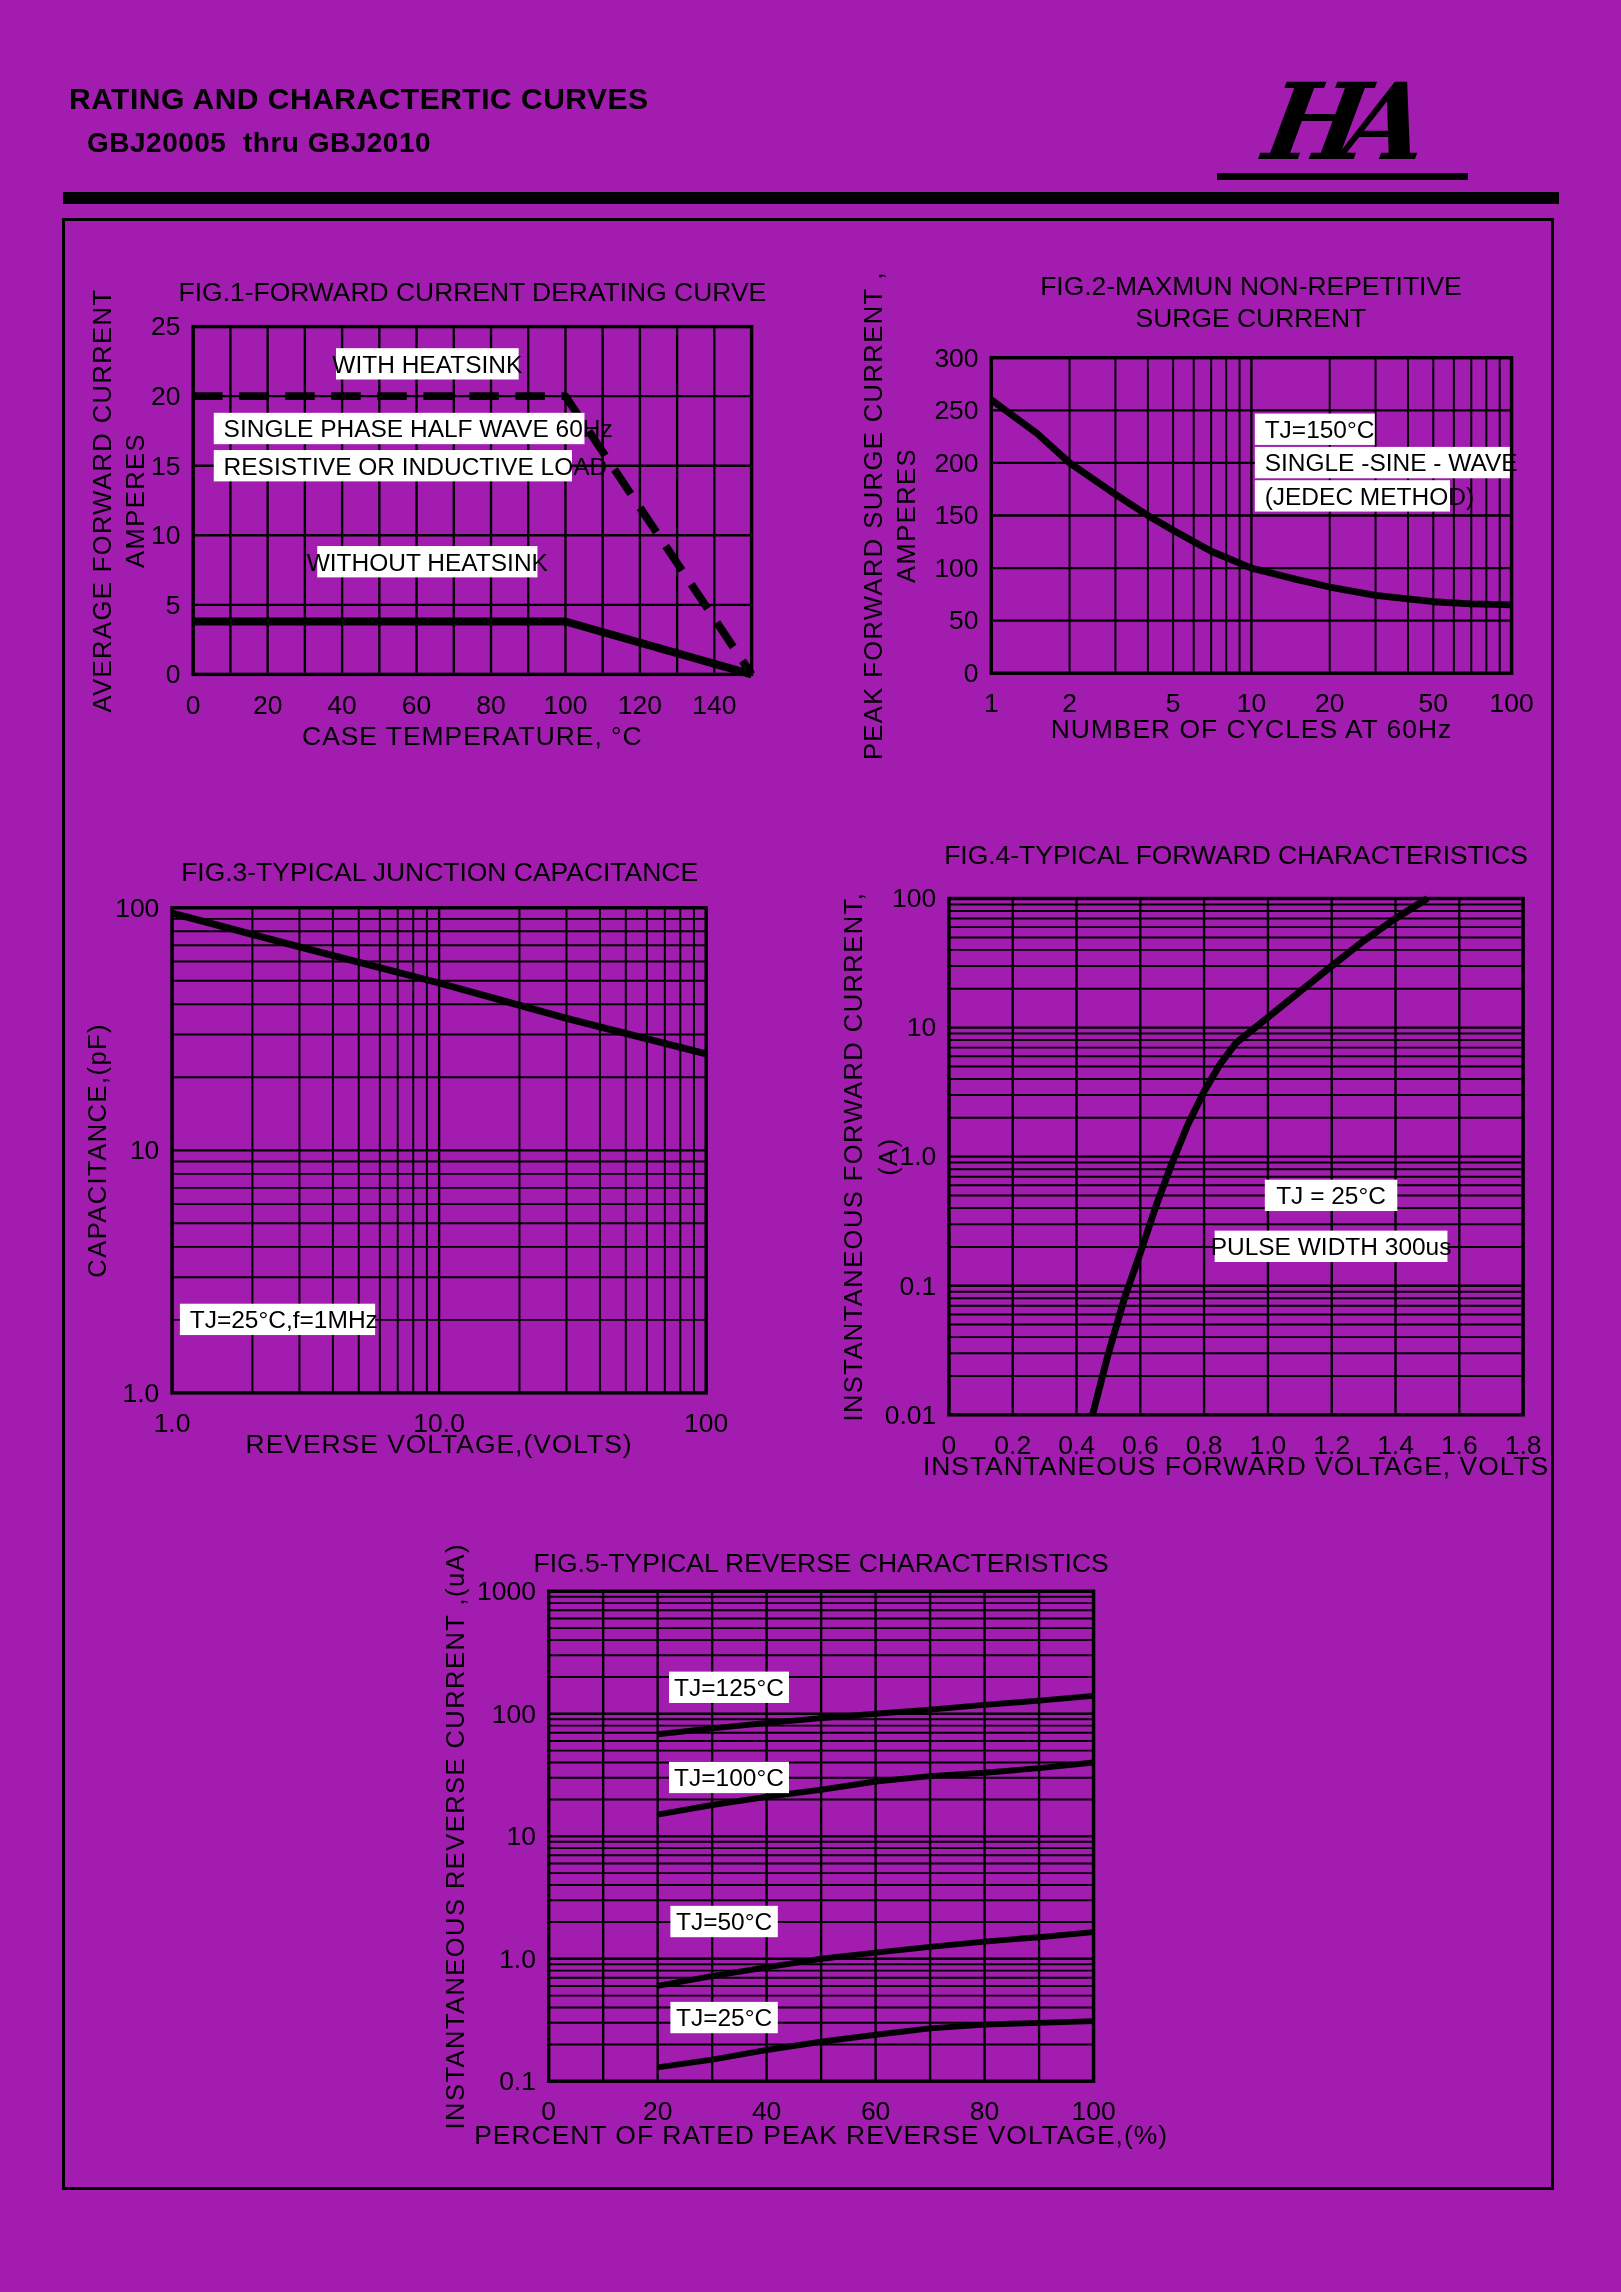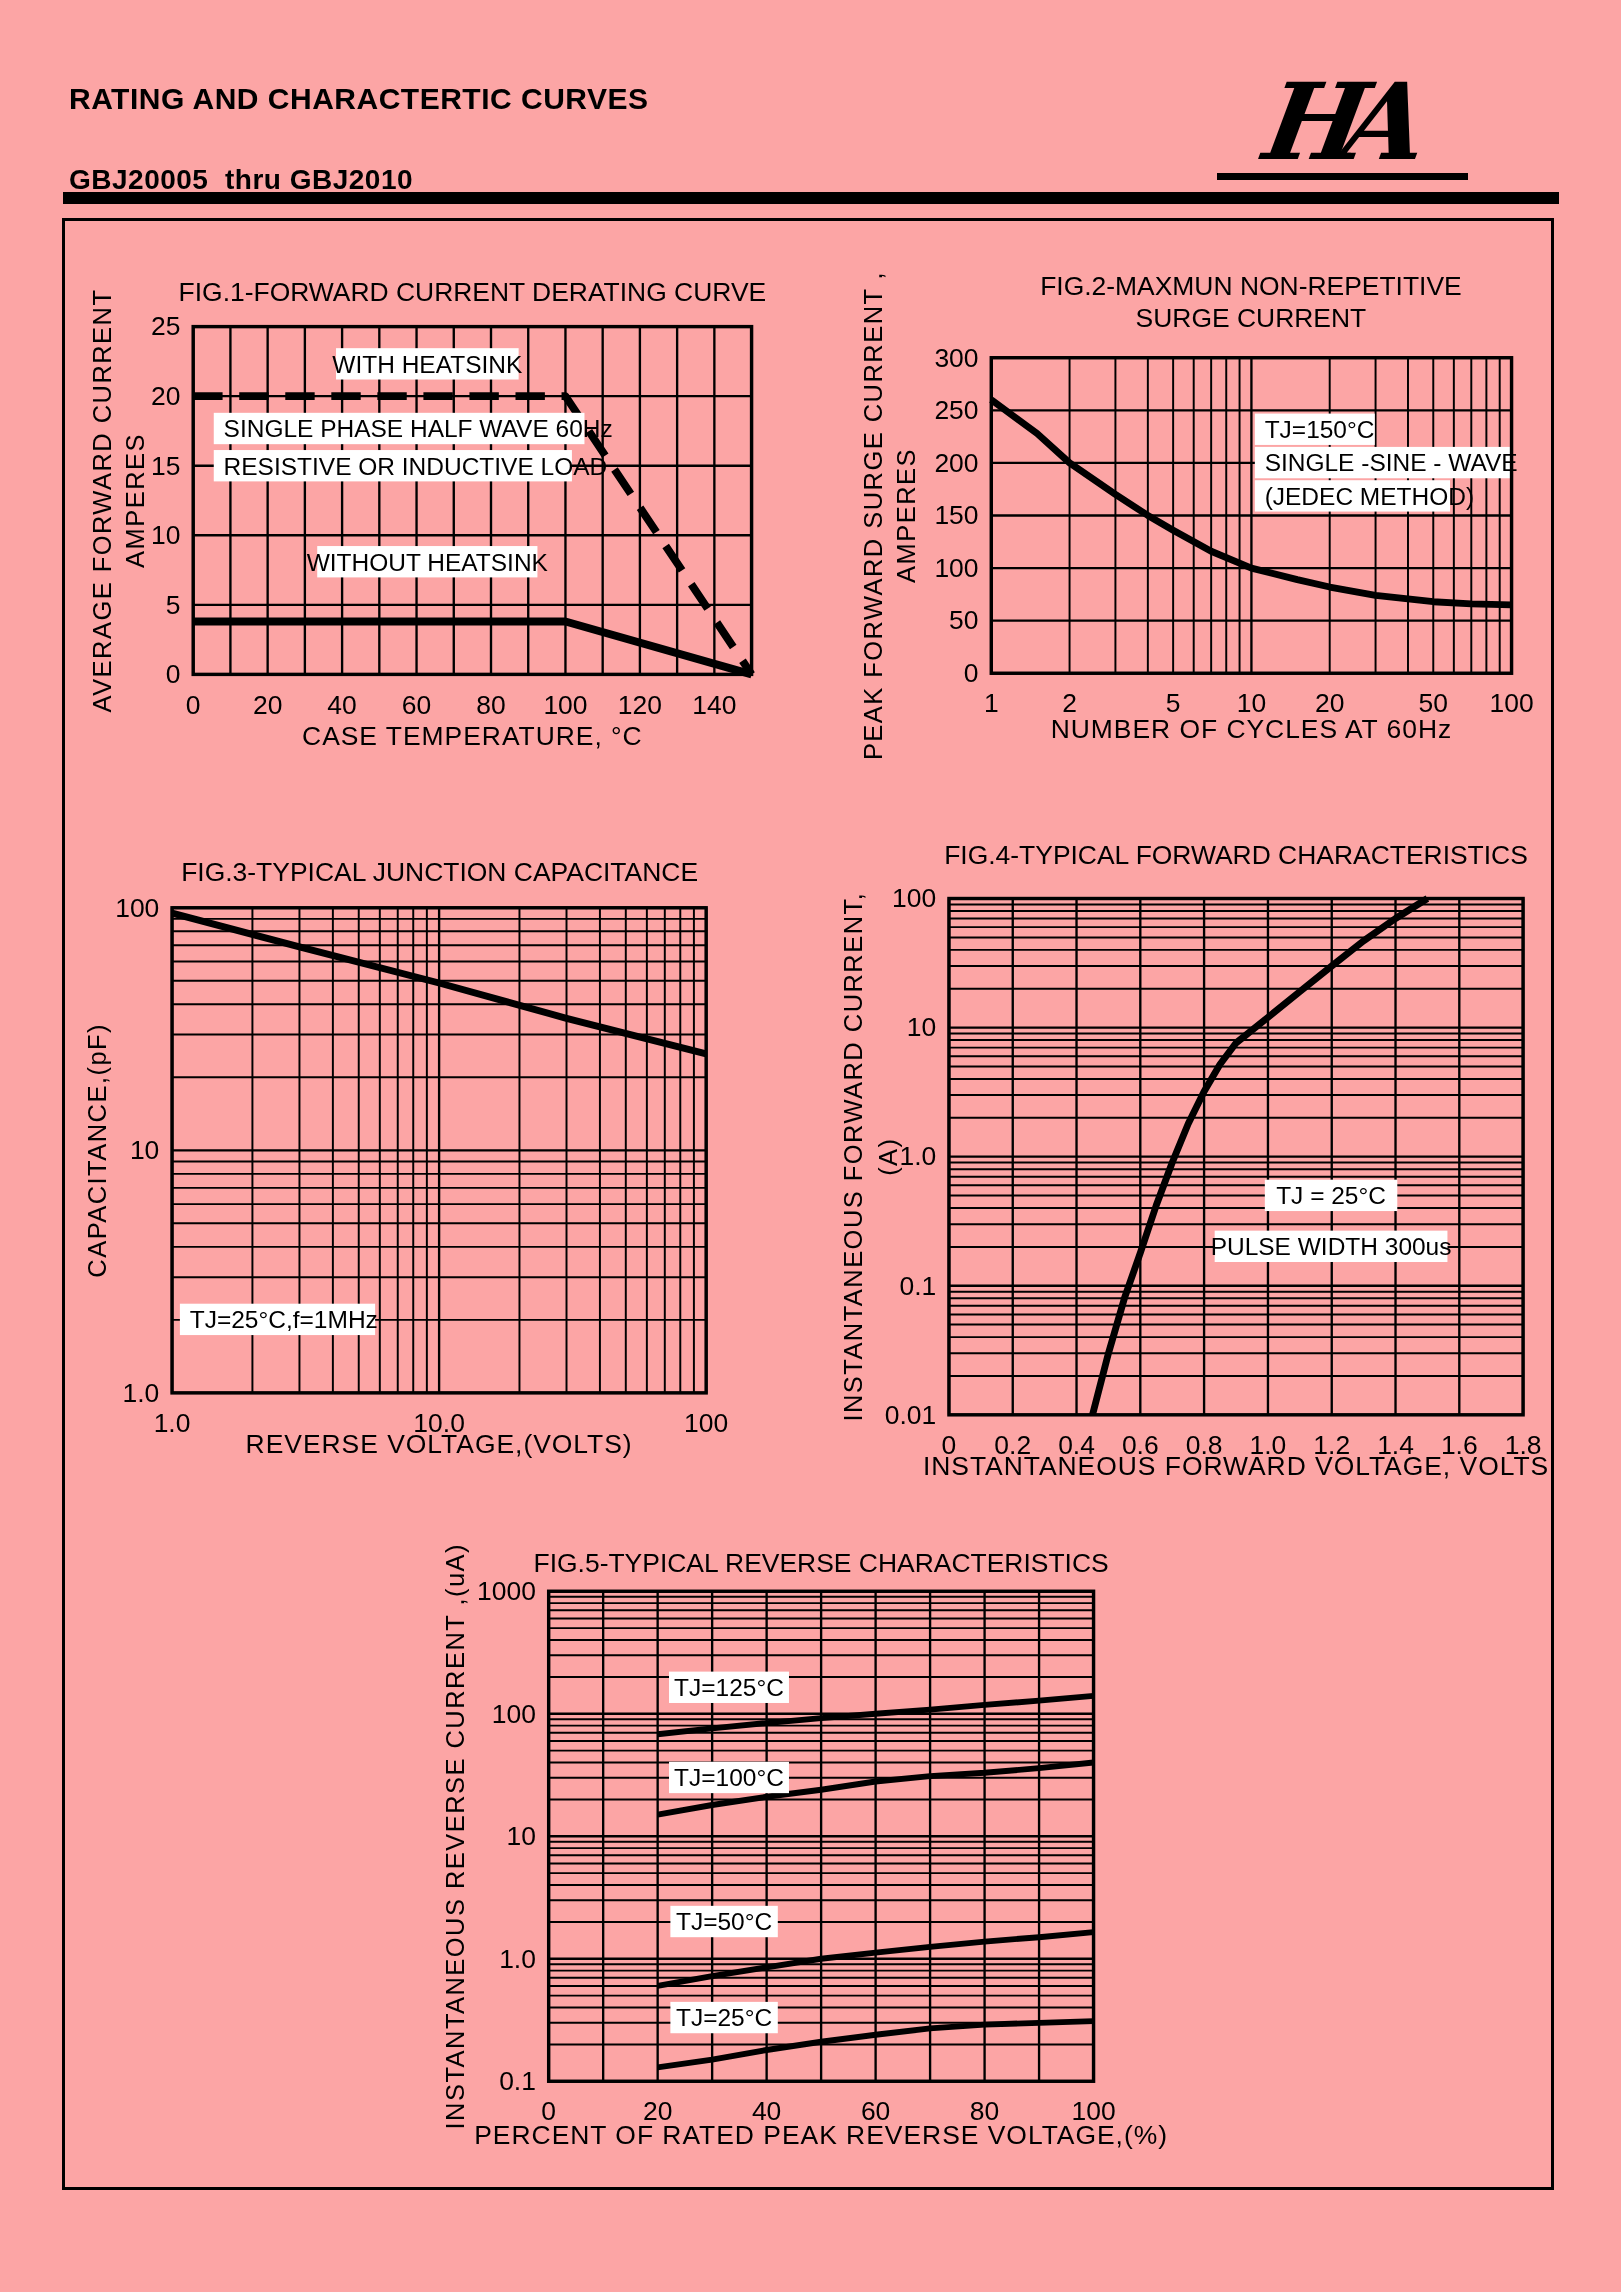--- a/index.html
+++ b/index.html
@@ -1,27 +1,27 @@
 <!DOCTYPE html>
 <html><head>
 <meta charset="utf-8">
 <style>
   html,body{margin:0;padding:0;}
   body{
     width:1621px;height:2293px;background:#ffffff;position:relative;
     font-family:"Liberation Sans",sans-serif;color:#000;
   }
-  .page{position:absolute;left:0;top:0;width:1621px;height:2293px;background:#fca5a5;}
+  .page{position:absolute;left:0;top:0;width:1621px;height:2293px;background:#a21caf;}
   .doc-title{
     position:absolute;left:69px;top:82px;
     font-size:30px;font-weight:bold;letter-spacing:0.5px;white-space:pre;
   }
   .part-range{
-    position:absolute;left:69px;top:127px;
-    font-size:28px;font-weight:bold;letter-spacing:0.5px;white-space:pre;margin-top:37px;
+    position:absolute;left:87px;top:127px;
+    font-size:28px;font-weight:bold;letter-spacing:0.5px;white-space:pre;
   }
   .logo{
     position:absolute;left:1225px;top:57px;width:245px;height:118px;
     display:flex;align-items:flex-end;justify-content:center;
   }
   .logo-text{
     font-family:"DejaVu Serif","Liberation Serif",serif;
     font-style:italic;font-weight:bold;font-size:106px;line-height:1;
     letter-spacing:-21.6px;transform:skewX(-10deg);display:inline-block;
     padding-right:21.6px;

